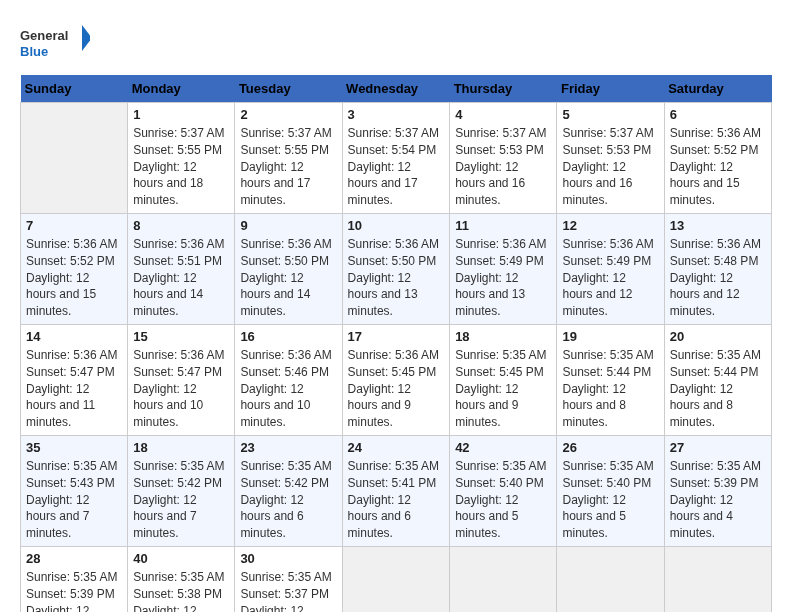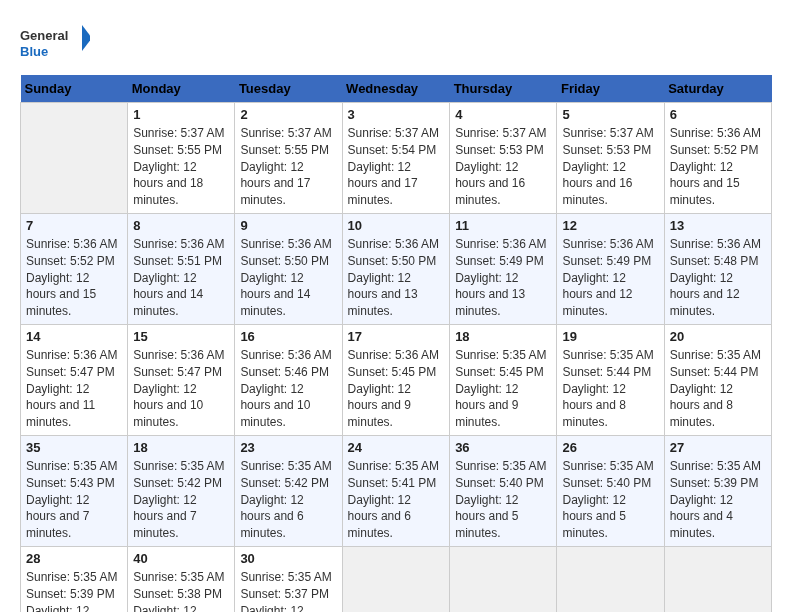--- a/index.html
+++ b/index.html
@@ -207,21 +207,21 @@
         </td>
         <td>
           <div class="day-number">23</div>
           <div class="day-info">Sunrise: 5:35 AM<br>Sunset: 5:42 PM<br>Daylight: 12 hours and 6 minutes.</div>
         </td>
         <td>
           <div class="day-number">24</div>
           <div class="day-info">Sunrise: 5:35 AM<br>Sunset: 5:41 PM<br>Daylight: 12 hours and 6 minutes.</div>
         </td>
         <td>
-          <div class="day-number">36</div>
+          <div class="day-number">42</div>
           <div class="day-info">Sunrise: 5:35 AM<br>Sunset: 5:40 PM<br>Daylight: 12 hours and 5 minutes.</div>
         </td>
         <td>
           <div class="day-number">26</div>
           <div class="day-info">Sunrise: 5:35 AM<br>Sunset: 5:40 PM<br>Daylight: 12 hours and 5 minutes.</div>
         </td>
         <td>
           <div class="day-number">27</div>
           <div class="day-info">Sunrise: 5:35 AM<br>Sunset: 5:39 PM<br>Daylight: 12 hours and 4 minutes.</div>
         </td>

